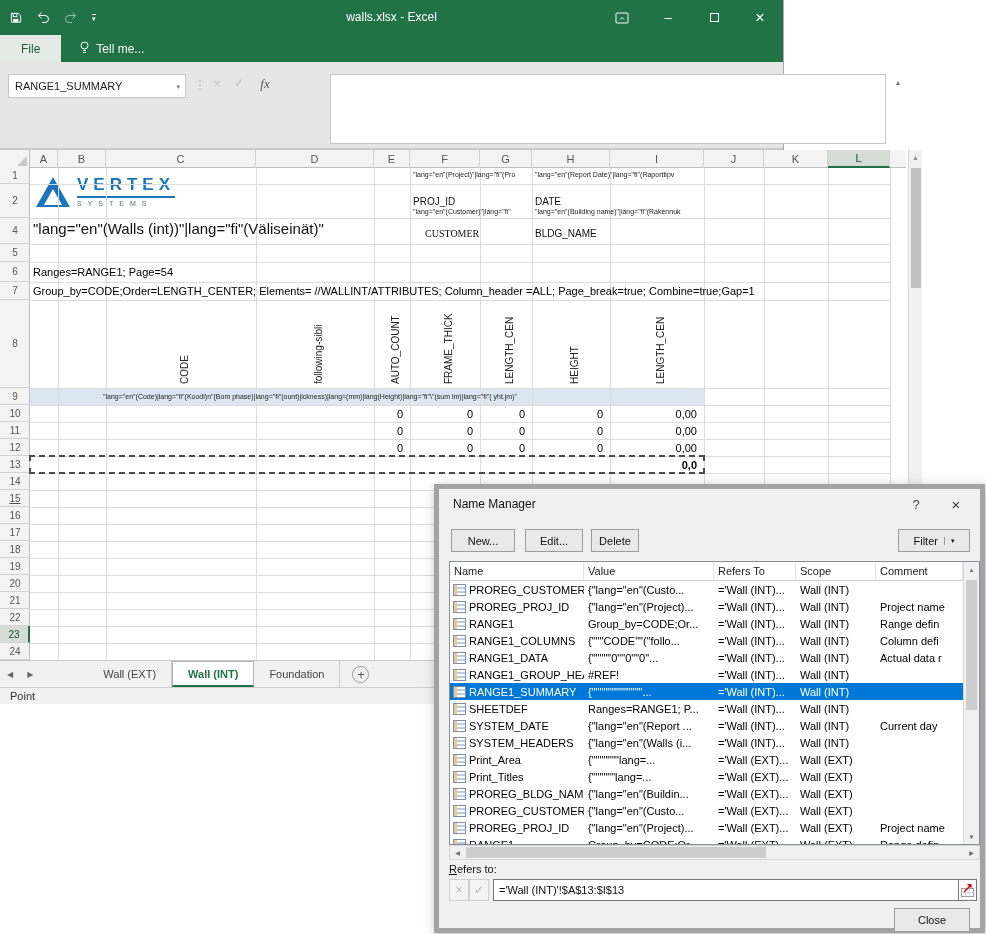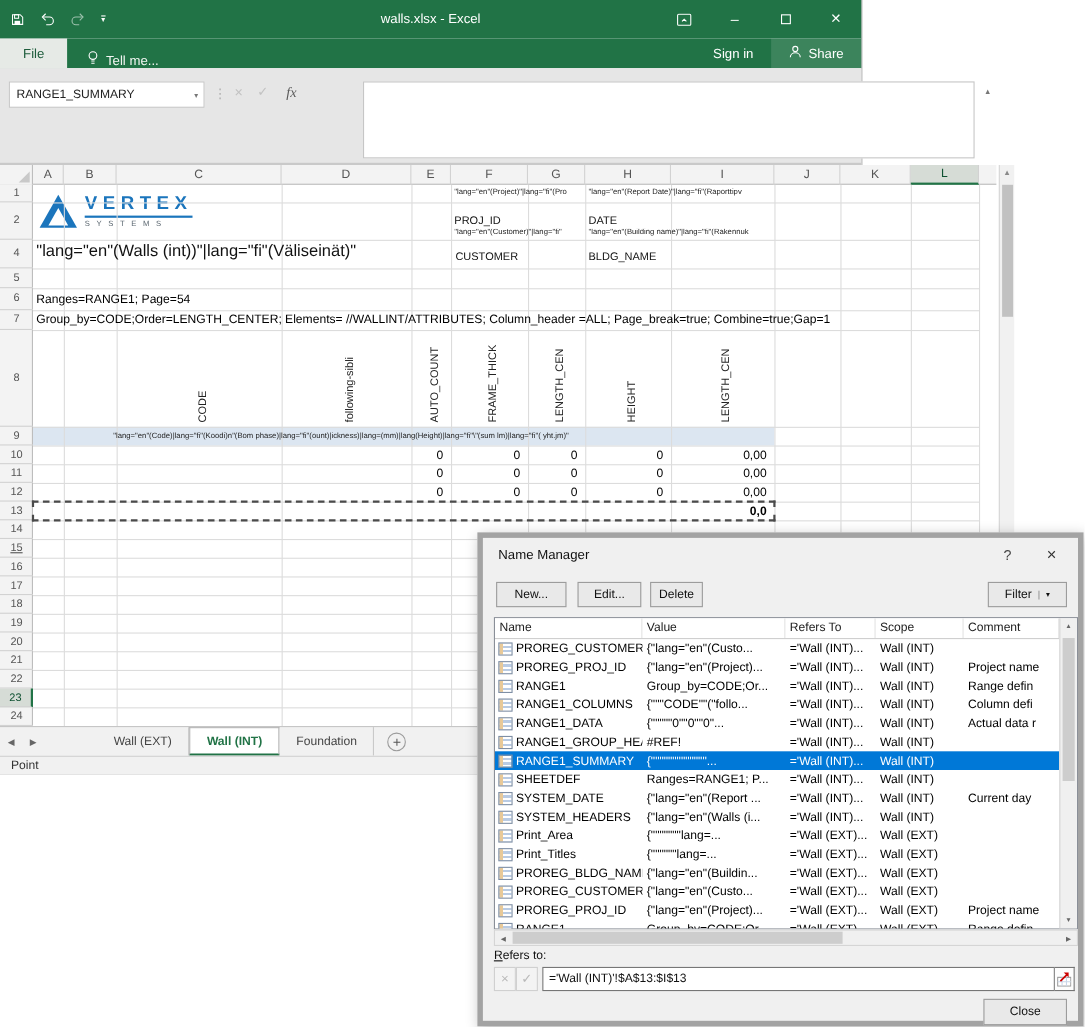--- a/index.html
+++ b/index.html
@@ -20,21 +20,21 @@
 .wctrl{position:absolute;right:0;top:0;height:35px;display:flex;align-items:stretch}
 .wbtn{width:46px;display:flex;align-items:center;justify-content:center;color:#fff;font-size:13px}
 .maxbox{width:9px;height:9px;border:1px solid #fff;display:inline-block}
 #win-close{font-size:16px}
 
 
 #tabrow{position:absolute;left:0;top:35px;width:100%;height:27px;background:#217346;display:flex;align-items:stretch;font-size:12px;color:#fff}
 #file-tab{background:#e6eae6;color:#1e5c3c;padding:0 21px;display:flex;align-items:center;margin-right:6px}
 #ribbon-tabs{display:flex;align-items:stretch}
 .rtab{padding:0 12px;display:flex;align-items:center;color:#f2f6f2}
-#tellme{display:flex;align-items:flex-end;gap:6px;padding:0 12px;color:#f2f6f2}
+#tellme{display:flex;align-items:center;gap:6px;padding:0 12px;color:#f2f6f2}
 #ribbon-right{margin-left:auto;display:flex;align-items:stretch}
 #signin{display:flex;align-items:center;padding:0 16px;color:#fff}
 #share{display:flex;align-items:center;gap:6px;padding:0 16px;background:rgba(255,255,255,.12);color:#fff}
 
 
 #fbar{position:absolute;left:0;top:62px;width:100%;height:88px;background:#e6e6e6;border-bottom:2px solid #c9c9c9}
 #namebox{position:absolute;left:8px;top:12px;width:178px;height:24px;background:#fff;border:1px solid #c6c6c6;font-size:11px;color:#222;display:flex;align-items:center;padding-left:6px}
 #namebox-arrow{position:absolute;right:5px;top:8px;font-size:7px;color:#777}
 #fbar-dots{position:absolute;left:194px;top:16px;color:#b0b0b0;font-size:12px}
 #fx-cancel{position:absolute;left:208px;top:14px;width:18px;height:20px;text-align:center;color:#c2c2c2;font-size:13px}
@@ -177,32 +177,20 @@
     <div id="tabrow">
       <div id="file-tab">File</div>
       <div id="tellme">
         <span>
           <svg width="11" height="13" viewBox="0 0 11 13">
               <circle cx="5.5" cy="4.5" r="3.5" fill="none" stroke="#fff"></circle>
               <path d="M4 9.5 h3 M4 11.5 h3" stroke="#fff"></path>
             </svg>
         </span>
         <span>Tell me...</span>
-      </div>
-      <div id="ribbon-right">
-        <div id="signin">Sign in</div>
-        <div id="share">
-          <span>
-            <svg width="12" height="12" viewBox="0 0 12 12">
-                <circle cx="6" cy="3.5" r="2.3" fill="none" stroke="#fff"></circle>
-                <path d="M1.5 11 a4.5 4 0 0 1 9 0" fill="none" stroke="#fff"></path>
-              </svg>
-          </span>
-          <span>Share</span>
-        </div>
       </div>
     </div>
 
     <div id="fbar">
       <div id="namebox">
         <span>RANGE1_SUMMARY</span>
         <span id="namebox-arrow">▾</span>
       </div>
       <span id="fbar-dots">⋮</span>
       <span id="fx-cancel">×</span>
@@ -298,21 +286,21 @@
           <div class="hline" style="top: 441px; width: 860px;"></div>
           <div class="hline" style="top: 458px; width: 860px;"></div>
           <div class="hline" style="top: 475px; width: 860px;"></div>
           <div class="cell tiny clip" style="width: 118px; left: 413px; top: 3px;">"lang="en"(Project)"|lang="fi"(Pro</div>
           <div class="cell tiny clip" style="width: 168px; left: 535px; top: 3px;">"lang="en"(Report Date)"|lang="fi"(Raporttipv</div>
           <div class="cell small" style="left: 413px; top: 28px;">PROJ_ID</div>
           <div class="cell small" style="left: 535px; top: 28px;">DATE</div>
           <div class="cell tiny clip" style="width: 118px; left: 413px; top: 40px;">"lang="en"(Customer)"|lang="fi"</div>
           <div class="cell tiny clip" style="width: 168px; left: 535px; top: 40px;">"lang="en"(Building name)"|lang="fi"(Rakennuk</div>
           <div class="cell title" style="left: 33px; top: 52px;">"lang="en"(Walls (int))"|lang="fi"(Väliseinät)"</div>
-          <div class="cell small" style="left: 414px; top: 60px;">CUSTOMER</div>
+          <div class="cell small" style="left: 425px; top: 60px; font-family: Liberation Serif, serif;">CUSTOMER</div>
           <div class="cell small" style="left: 535px; top: 60px;">BLDG_NAME</div>
           <div class="cell base" style="left: 33px; top: 98px;">Ranges=RANGE1; Page=54</div>
           <div class="cell base" style="left: 33px; top: 117px;">Group_by=CODE;Order=LENGTH_CENTER;  Elements= //WALLINT/ATTRIBUTES;  Column_header =ALL;  Page_break=true; Combine=true;Gap=1</div>
           <div class="cell rot" style="height: 80px; left: 179px; top: 136px;">CODE</div>
           <div class="cell rot" style="height: 80px; left: 313px; top: 136px;">following-sibli</div>
           <div class="cell rot" style="height: 80px; left: 390px; top: 136px;">AUTO_COUNT</div>
           <div class="cell rot" style="height: 80px; left: 443px; top: 136px;">FRAME_THICK</div>
           <div class="cell rot" style="height: 80px; left: 504px; top: 136px;">LENGTH_CEN</div>
           <div class="cell rot" style="height: 80px; left: 569px; top: 136px;">HEIGHT</div>
           <div class="cell rot" style="height: 80px; left: 655px; top: 136px;">LENGTH_CEN</div>

